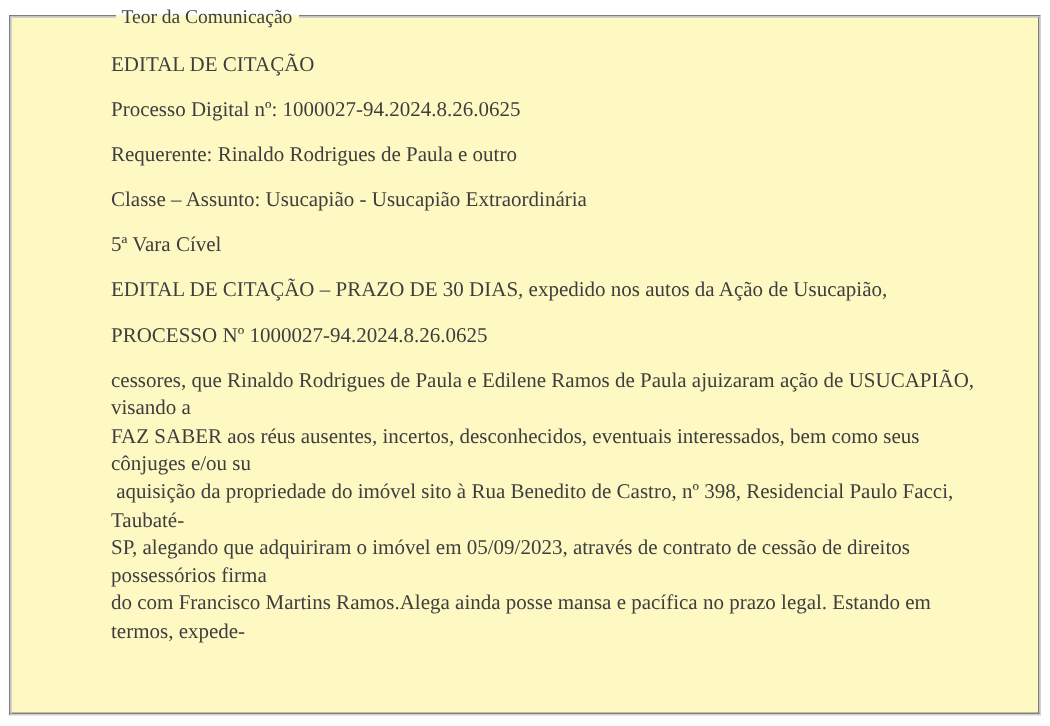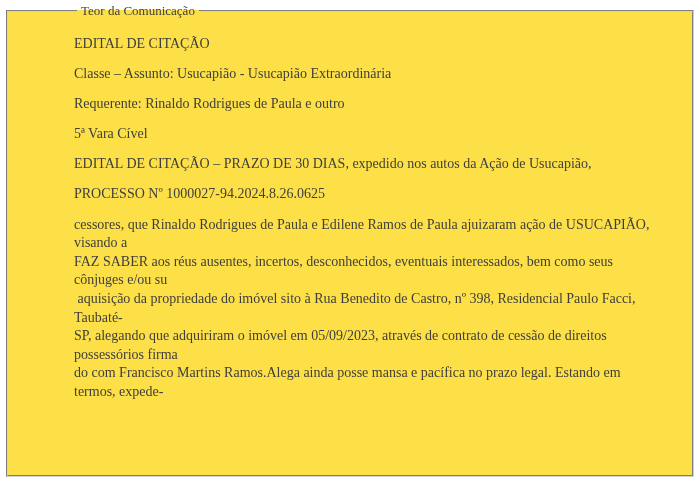--- a/index.html
+++ b/index.html
@@ -11,21 +11,21 @@
     overflow: hidden;
     font-family: "Liberation Serif", serif;
     color: #3e3e3e;
   }
   fieldset.comm-panel {
     box-sizing: border-box;
     margin: 3px 6px 0 6px;
     height: 474px;
     border: 2px groove #d2d2d2;
     padding: 17px 28px 0 66px;
-    background: #fde047;
+    background: #fef9c3;
   }
   fieldset.comm-panel legend {
     font-size: 13px;
     line-height: 15px;
     padding: 0 4px;
     margin-left: 3px;
     color: #3e3e3e;
   }
   .doc {
     width: 100%;
@@ -44,24 +44,27 @@
 </head>
 <body>
 
 <fieldset class="comm-panel">
   <legend>Teor da Comunicação</legend>
   <div class="doc">
       <p class="doc-block">
         <span class="doc-line">EDITAL DE CITAÇÃO</span>
       </p>
       <p class="doc-block">
-        <span class="doc-line">Classe – Assunto: Usucapião - Usucapião Extraordinária</span>
+        <span class="doc-line">Processo Digital nº: 1000027-94.2024.8.26.0625</span>
       </p>
       <p class="doc-block">
         <span class="doc-line">Requerente: Rinaldo Rodrigues de Paula e outro</span>
+      </p>
+      <p class="doc-block">
+        <span class="doc-line">Classe – Assunto: Usucapião - Usucapião Extraordinária</span>
       </p>
       <p class="doc-block">
         <span class="doc-line">5ª Vara Cível</span>
       </p>
       <p class="doc-block">
         <span class="doc-line">EDITAL DE CITAÇÃO – PRAZO DE 30 DIAS, expedido nos autos da Ação de Usucapião,</span>
       </p>
       <p class="doc-block">
         <span class="doc-line">PROCESSO Nº 1000027-94.2024.8.26.0625</span>
       </p>

